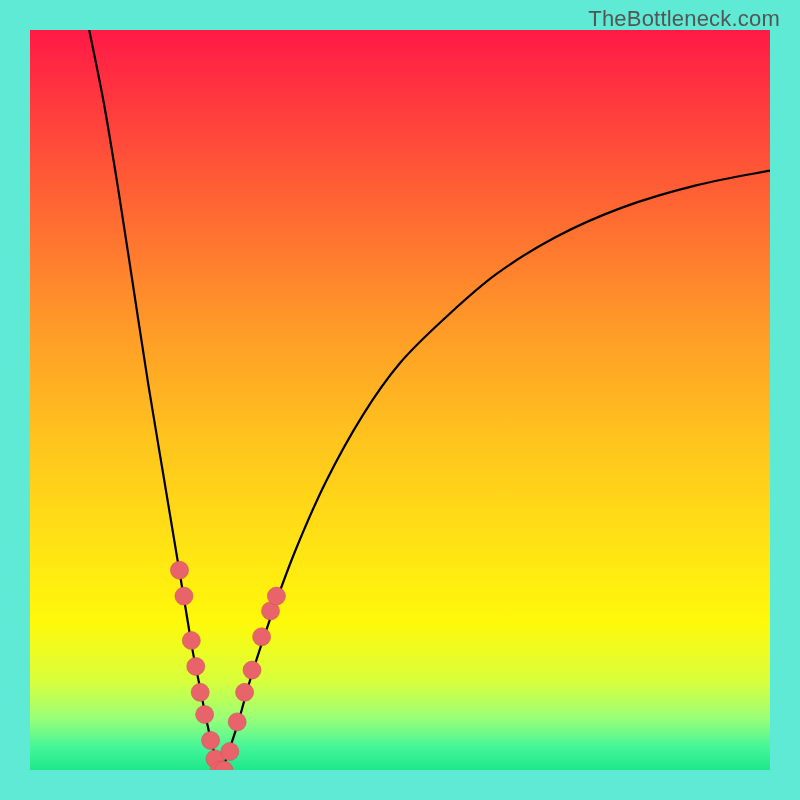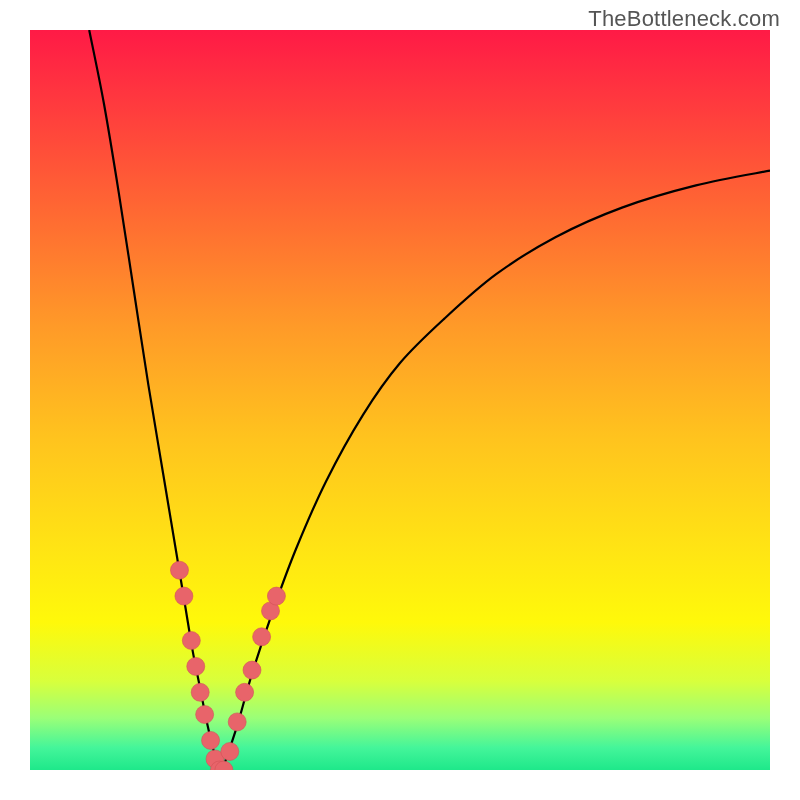--- a/index.html
+++ b/index.html
@@ -10,21 +10,21 @@
     overflow: hidden;
     background: #000;
     font-family: Arial, Helvetica, sans-serif;
   }
   .frame {
     position: absolute;
     left: 0;
     top: 0;
     width: 800px;
     height: 800px;
-    background: #ffffff;
+    background: #5eead4;
   }
   .plot {
     position: absolute;
     left: 30px;
     top: 30px;
     width: 740px;
     height: 740px;
     background: linear-gradient(to bottom,
       #ff1a46 0%,
       #ff3a3e 10%,

